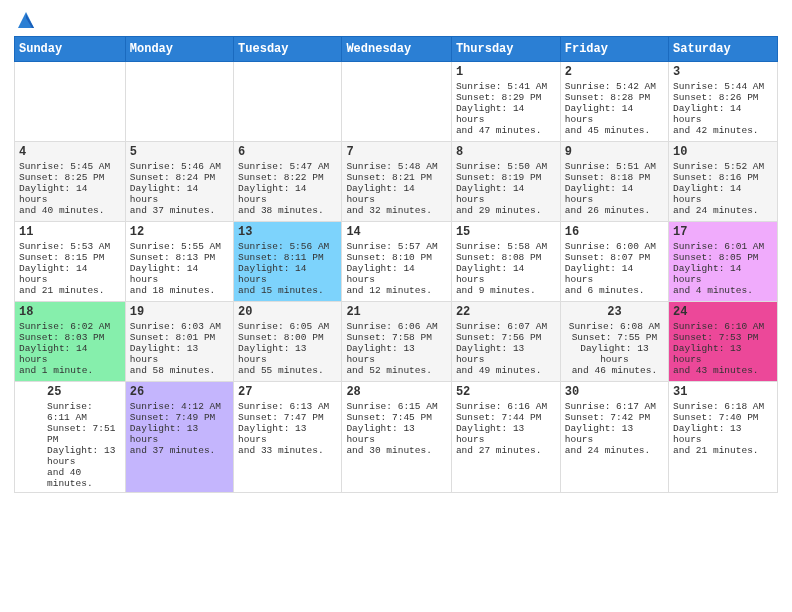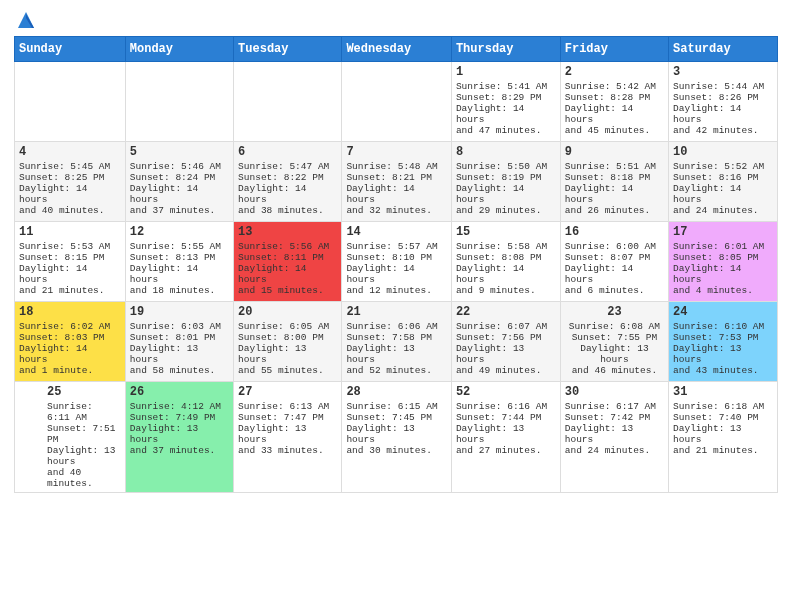--- a/index.html
+++ b/index.html
@@ -198,21 +198,21 @@
             <div>Daylight: 14 hours</div>
             <div>and 21 minutes.</div>
           </td>
           <td style="background-color: rgb(255, 255, 255);">
             <div class="day-number">12</div>
             <div>Sunrise: 5:55 AM</div>
             <div>Sunset: 8:13 PM</div>
             <div>Daylight: 14 hours</div>
             <div>and 18 minutes.</div>
           </td>
-          <td style="background-color: #ef4444;">
+          <td style="background-color: #7dd3fc;">
             <div class="day-number">13</div>
             <div>Sunrise: 5:56 AM</div>
             <div>Sunset: 8:11 PM</div>
             <div>Daylight: 14 hours</div>
             <div>and 15 minutes.</div>
           </td>
           <td style="background-color: rgb(255, 255, 255);">
             <div class="day-number">14</div>
             <div>Sunrise: 5:57 AM</div>
             <div>Sunset: 8:10 PM</div>
@@ -235,21 +235,21 @@
           </td>
           <td style="background-color: #f0abfc; margin-top: 28px;">
             <div class="day-number">17</div>
             <div>Sunrise: 6:01 AM</div>
             <div>Sunset: 8:05 PM</div>
             <div>Daylight: 14 hours</div>
             <div>and 4 minutes.</div>
           </td>
         </tr>
         <tr>
-          <td style="background-color: #fde047;">
+          <td style="background-color: #86efac;">
             <div class="day-number">18</div>
             <div>Sunrise: 6:02 AM</div>
             <div>Sunset: 8:03 PM</div>
             <div>Daylight: 14 hours</div>
             <div>and 1 minute.</div>
           </td>
           <td style="background-color: rgb(245, 245, 245);">
             <div class="day-number">19</div>
             <div>Sunrise: 6:03 AM</div>
             <div>Sunset: 8:01 PM</div>
@@ -277,37 +277,37 @@
             <div>Daylight: 13 hours</div>
             <div>and 49 minutes.</div>
           </td>
           <td style="background-color: rgb(245, 245, 245); text-align: center;">
             <div class="day-number">23</div>
             <div>Sunrise: 6:08 AM</div>
             <div>Sunset: 7:55 PM</div>
             <div>Daylight: 13 hours</div>
             <div>and 46 minutes.</div>
           </td>
-          <td style="background-color: #7dd3fc;">
+          <td style="background-color: #ec4899;">
             <div class="day-number">24</div>
             <div>Sunrise: 6:10 AM</div>
             <div>Sunset: 7:53 PM</div>
             <div>Daylight: 13 hours</div>
             <div>and 43 minutes.</div>
           </td>
         </tr>
         <tr>
           <td style="background-color: rgb(255, 255, 255); padding-left: 32px;">
             <div class="day-number">25</div>
             <div>Sunrise: 6:11 AM</div>
             <div>Sunset: 7:51 PM</div>
             <div>Daylight: 13 hours</div>
             <div>and 40 minutes.</div>
           </td>
-          <td style="background-color: #86efac;">
+          <td style="background-color: #c4b5fd;">
             <div class="day-number">26</div>
             <div>Sunrise: 4:12 AM</div>
             <div>Sunset: 7:49 PM</div>
             <div>Daylight: 13 hours</div>
             <div>and 37 minutes.</div>
           </td>
           <td style="background-color: rgb(255, 255, 255);">
             <div class="day-number">27</div>
             <div>Sunrise: 6:13 AM</div>
             <div>Sunset: 7:47 PM</div>

